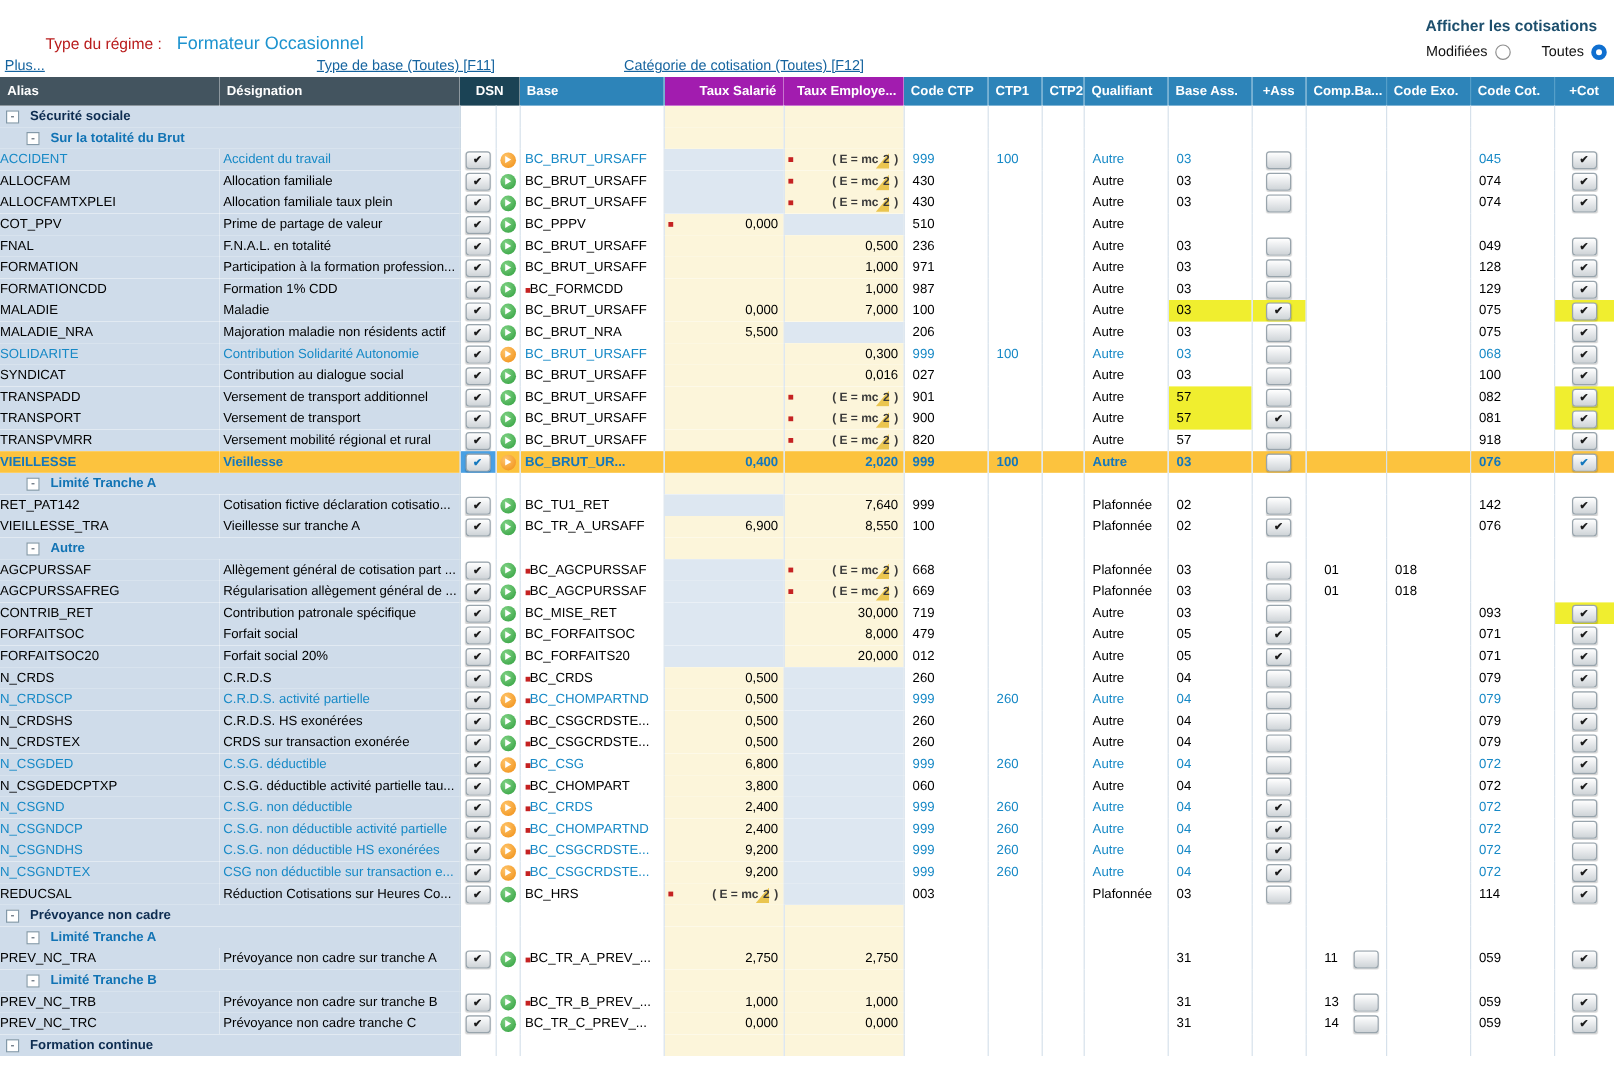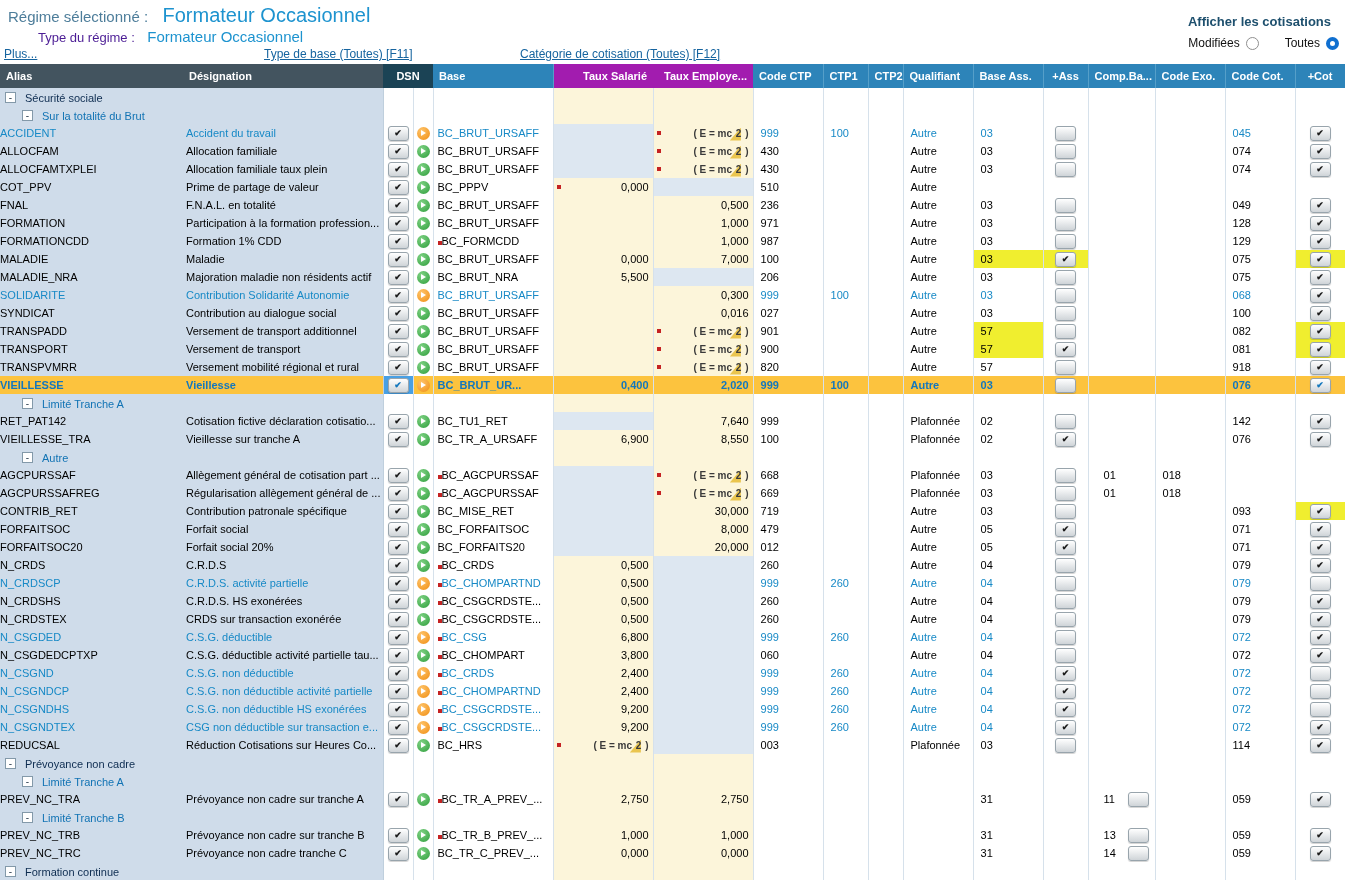--- a/index.html
+++ b/index.html
@@ -5,21 +5,21 @@
   html,body{margin:0;padding:0;background:#fff;width:1345px;height:892px;overflow:hidden;
     font-family:"Liberation Sans",sans-serif;}
   .app{position:relative;width:1345px;height:892px;overflow:hidden;}
 
   
   .topbar{position:relative;height:64px;background:#fff;}
   .l1{position:absolute;left:8px;top:4px;white-space:nowrap;}
   .l1 .lbl{font-size:15px;color:#4d7d9a;}
   .l1 .val{font-size:20px;color:#1d93cf;margin-left:10px;}
   .l2{position:absolute;left:38px;top:28px;white-space:nowrap;}
-  .l2 .lbl{font-size:13px;color:#4c1d95;}
+  .l2 .lbl{font-size:13px;color:#b91c1c;}
   .l2 .val{font-size:15px;color:#1d93cf;margin-left:8px;}
   .lnk{position:absolute;top:47px;font-size:12px;color:#16649f;text-decoration:underline;cursor:pointer;white-space:nowrap;}
   .plus{left:4px;}
   .f11{left:264px;}
   .f12{left:520px;}
   .afficher{position:absolute;top:14px;right:14px;font-size:13px;font-weight:bold;color:#1d4f6d;}
   .radios{position:absolute;top:36px;right:6px;font-size:12px;color:#111;display:flex;align-items:center;gap:6px;}
   .radio{display:inline-block;width:13px;height:13px;border-radius:50%;box-sizing:border-box;background:#fff;border:1px solid #8f8f8f;}
   .radio.on{border:4px solid #0f6fd0;}
   .radios .sp{width:14px;}
@@ -54,21 +54,21 @@
 
   tr.sel td{background:#fcc33e;color:#1377bd;font-weight:bold;}
   tr.sel td span{color:#1377bd;}
   tr.sel td.c-dsn{background:#49a0e4;}
 
   
   .exp{display:inline-block;width:11px;height:11px;line-height:9px;text-align:center;font-size:10px;color:#345;
     background:#fff;border:1px solid #8399a9;box-sizing:border-box;vertical-align:middle;cursor:pointer;}
   .g0pad{padding-left:5px;}
   .g1pad{padding-left:22px;}
-  .glabel{font-weight:normal;font-size:11px;margin-left:9px;vertical-align:middle;}
+  .glabel{font-weight:bold;font-size:11px;margin-left:9px;vertical-align:middle;}
   .g0{color:#0d2c50;}
   .g1{color:#1173b4;}
 
   
   .b3{display:inline-block;width:19px;height:13px;line-height:12px;font-size:9px;font-weight:bold;color:#1a1a1a;
     text-align:center;background:linear-gradient(#ffffff,#cfd4d8);border:1px solid #98a4ac;border-radius:3px;
     box-shadow:0 1px 1px rgba(0,0,0,.18);cursor:pointer;vertical-align:middle;}
   .circ{display:inline-flex;align-items:center;justify-content:center;width:13px;height:13px;border-radius:50%;vertical-align:middle;}
   .circ.green{background:radial-gradient(circle at 35% 30%,#7fd284,#2f9e3c);}
   .circ.orange{background:radial-gradient(circle at 35% 30%,#ffc46a,#ef8d12);}
@@ -78,24 +78,20 @@
   .f2{position:relative;padding:0 1px;font-weight:bold;}
   .f2::before{content:'';position:absolute;left:-5px;bottom:-2px;width:11px;height:13px;background:#eac54f;
     clip-path:polygon(100% 0,100% 100%,0 100%);z-index:-1;}
   .cval{padding-left:1px;}
 </style>
 </head>
 <body>
 
 <div class="app">
   <div class="topbar">
-    <div class="l1">
-      <span class="lbl">Régime sélectionné :</span>
-      <span class="val">Formateur Occasionnel</span>
-    </div>
     <div class="l2">
       <span class="lbl">Type du régime :</span>
       <span class="val">Formateur Occasionnel</span>
     </div>
     <span class="lnk plus">Plus...</span>
     <span class="lnk f11">Type de base (Toutes) [F11]</span>
     <span class="lnk f12">Catégorie de cotisation (Toutes) [F12]</span>
     <div class="afficher">Afficher les cotisations</div>
     <div class="radios">
       <span>Modifiées</span>

